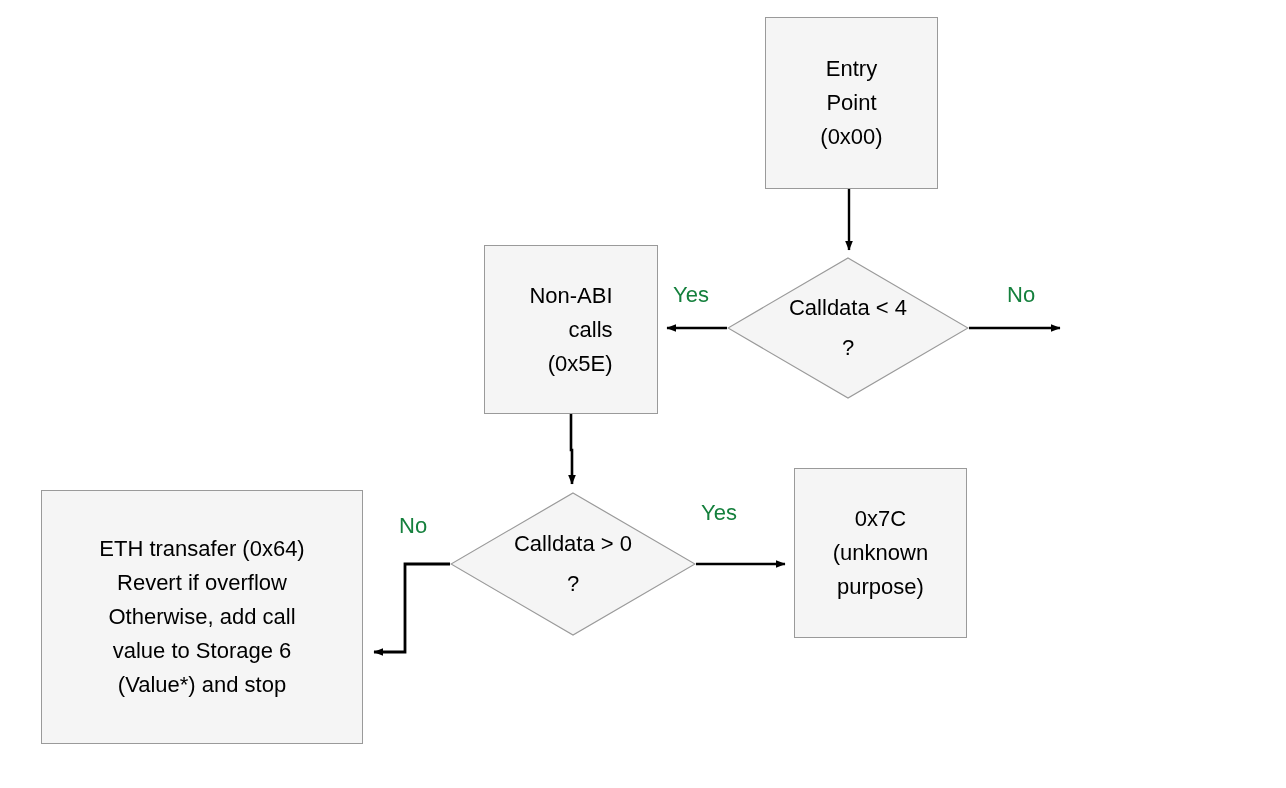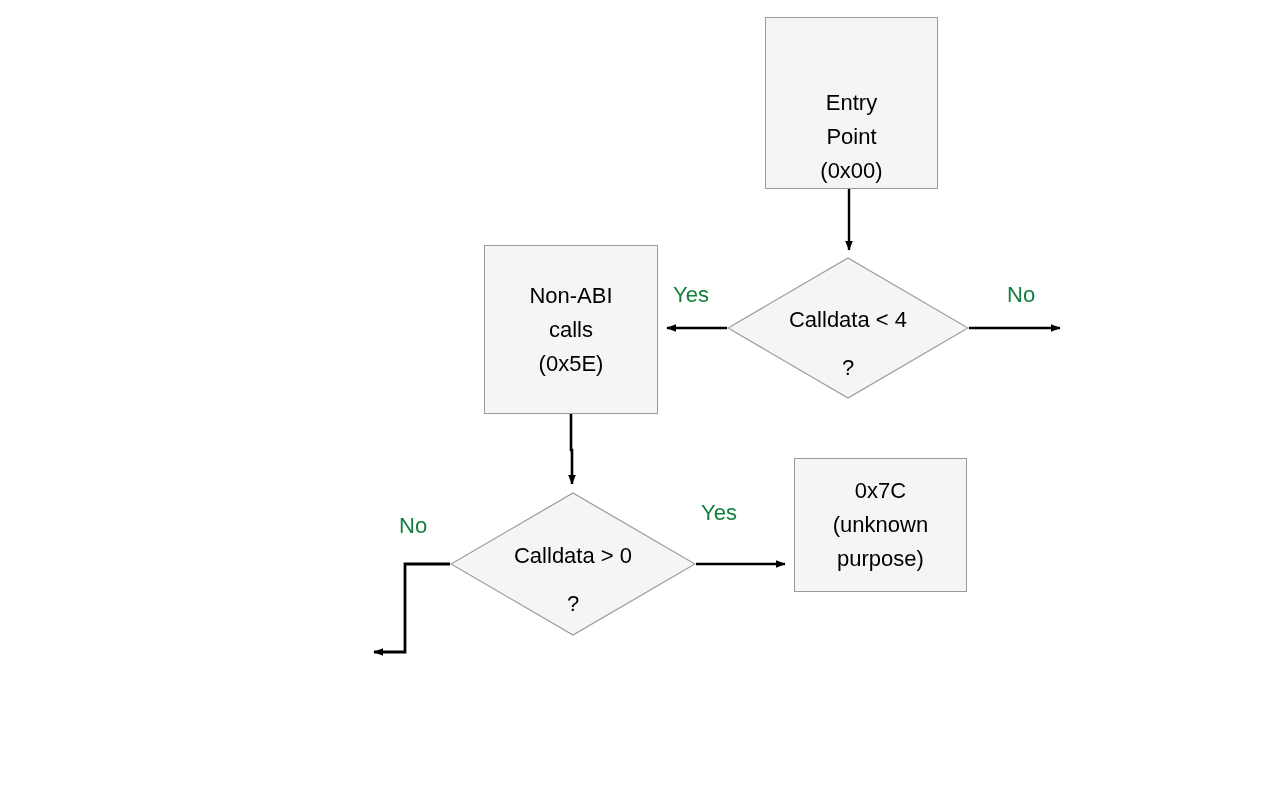--- a/index.html
+++ b/index.html
@@ -42,29 +42,29 @@
   
   .diamond {
     position: absolute;
   }
   .diamond svg {
     display: block;
   }
   .diamond .label {
     position: absolute;
     left: 0;
-    top: 16px;
+    top: 0;
     width: 100%;
     height: 100%;
     display: flex;
     align-items: center;
     justify-content: center;
     text-align: center;
     font-size: 22px;
-    line-height: 48px;
+    line-height: 40px;
     white-space: pre-line;
     color: #000000;
     pointer-events: none;
   }
   
   .edge {
     position: absolute;
     left: 0;
     top: 0;
     width: 1286px;
@@ -123,49 +123,56 @@
   </svg>
 
   <div class="edge-label" style="left:673px; top:282px;">Yes</div>
 
   <div class="edge-label" style="left:1007px; top:282px;">No</div>
 
   <div class="edge-label" style="left:701px; top:500px;">Yes</div>
 
   <div class="edge-label" style="left:399px; top:513px;">No</div>
 
-  <div class="node box" style="left:765px; top:17px; width:173px; height:172px;align-items:flex-end;">
+  <div class="node box" style="left:765px; top:17px; width:173px; height:172px;">
     <div class="label">Entry
 Point
 (0x00)</div>
   </div>
 
   <div class="diamond" style="left:727px; top:257px; width:242px; height:142px;">
     <svg width="242" height="142" viewBox="0 0 242 142" xmlns="http://www.w3.org/2000/svg">
       <polygon points="121,1 241,71 121,141 1,71" fill="#f5f5f5" stroke="#9a9a9a" stroke-width="1.2"></polygon>
     </svg>
     <div class="label">Calldata &lt; 4
 ?</div>
   </div>
 
-  <div class="node box" style="left:484px; top:245px; width:174px; height:169px;">
+  <div class="node box" style="left:484px; top:245px; width:174px; height:169px;text-align:right;">
     <div class="label">Non-ABI
 calls
 (0x5E)</div>
   </div>
 
 
   <div class="diamond" style="left:450px; top:492px; width:246px; height:144px;">
     <svg width="246" height="144" viewBox="0 0 246 144" xmlns="http://www.w3.org/2000/svg">
       <polygon points="123,1 245,72 123,143 1,72" fill="#f5f5f5" stroke="#9a9a9a" stroke-width="1.2"></polygon>
     </svg>
     <div class="label">Calldata &gt; 0
 ?</div>
   </div>
 
-  <div class="node box" style="left:794px; top:458px; width:173px; height:134px;">
+  <div class="node box" style="left:794px; top:468px; width:173px; height:170px;">
     <div class="label">0x7C
 (unknown
 purpose)</div>
   </div>
 
+  <div class="node box" style="left:41px; top:490px; width:322px; height:254px;">
+    <div class="label">ETH transafer (0x64)
+Revert if overflow
+Otherwise, add call
+value to Storage 6
+(Value*) and stop</div>
+  </div>
 
 </div>
 
 </body></html>

